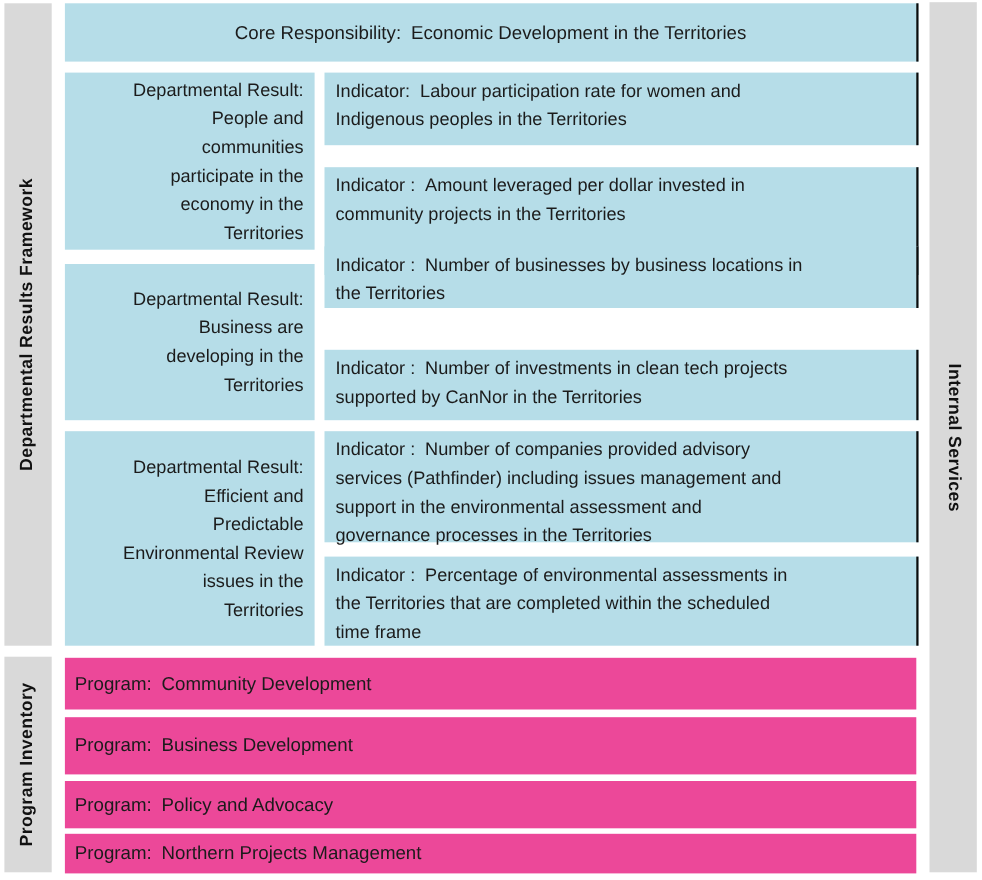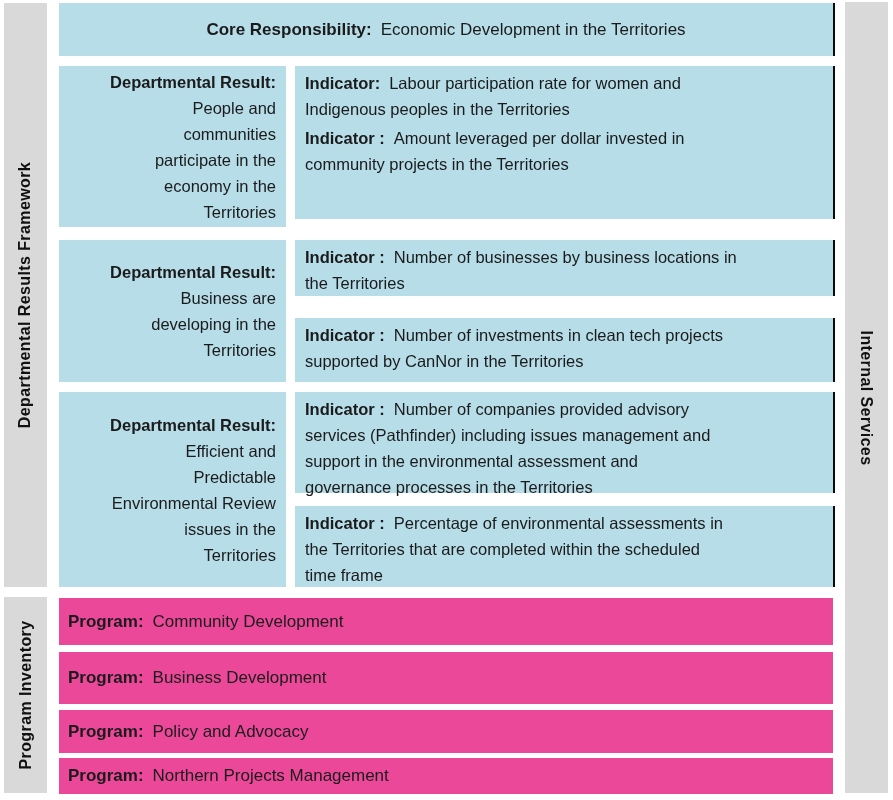--- a/index.html
+++ b/index.html
@@ -42,42 +42,42 @@
     font-size: 16.5px;
     line-height: 26px;
   }
   .edge { border-right: 2px solid #0b0b0b; }
 
   .core {
     left: 59px; top: 3px; width: 776px; height: 53px;
     display: flex; align-items: center; justify-content: center;
     font-size: 17px;
   }
-  .lbl { font-weight: bold; margin-right: 9px; }
+  .lbl { font-weight: normal; margin-right: 9px; }
   .txt { white-space: pre-line; }
 
   .dept {
     left: 59px; width: 227px;
     display: flex; flex-direction: column; justify-content: center;
     text-align: right;
     padding: 4px 10px;
   }
   .dept .lbl { display: block; margin-right: 0; }
   .dept1 { top: 66px;  height: 161px; }
   .dept2 { top: 240px; height: 142px; }
   .dept3 { top: 392px; height: 195px; }
 
   .ind {
     left: 295px; width: 540px;
     display: flex; align-items: flex-start;
     padding: 4px 10px;
   }
   .ind1 { top: 66px;  height: 66px;  }
-  .ind2 { top: 121px; height: 98px;  }
-  .ind3 { top: 240px; height: 56px;  }
+  .ind2 { top: 152px; height: 98px;  }
+  .ind3 { top: 224px; height: 56px;  }
   .ind4 { top: 318px; height: 64px;  }
   .ind5 { top: 392px; height: 101px; }
   .ind6 { top: 506px; height: 81px;  }
 
   
   .prog {
     position: absolute;
     left: 59px; width: 774px;
     background: #ec4899;
     box-sizing: border-box;

